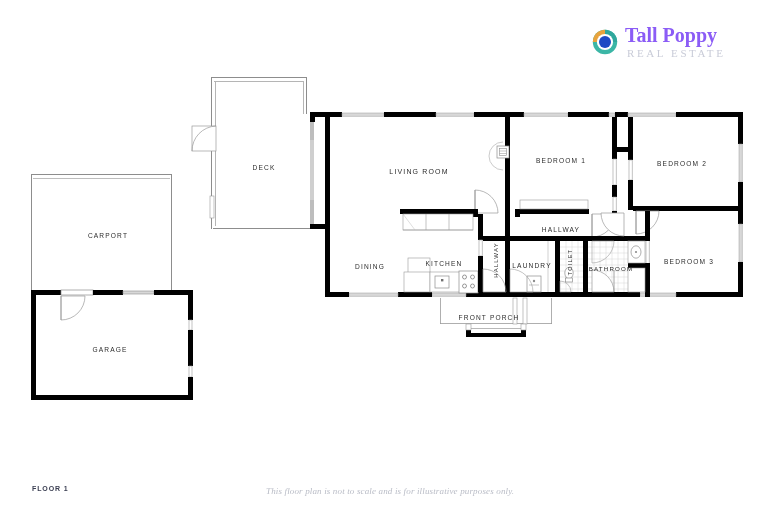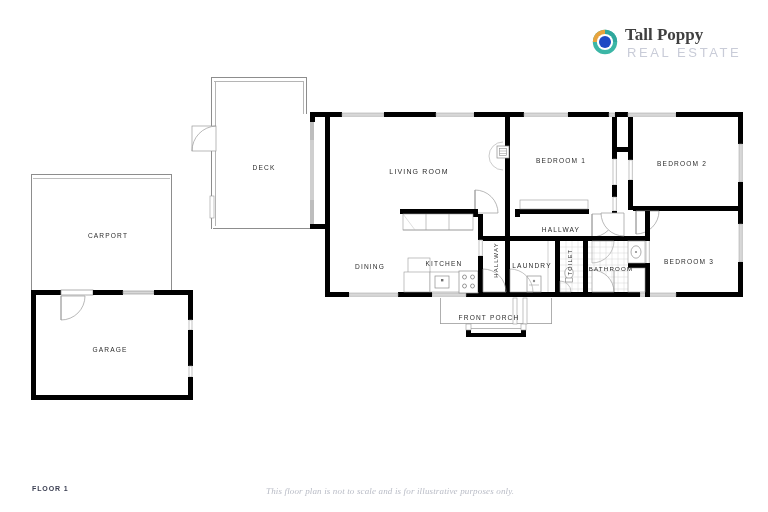--- a/index.html
+++ b/index.html
@@ -39,29 +39,29 @@
     flex: 0 0 26px;
     position: relative;
   }
   #brand-words {
     display: flex;
     flex-direction: column;
     line-height: 1;
   }
   #brand-name {
     font-family: "Liberation Serif", serif;
-    font-size: 17px;
+    font-size: 20px;
     font-weight: bold;
-    color: #404040;
+    color: #8b5cf6;
     letter-spacing: 0px;
     white-space: nowrap;
   }
   #brand-sub {
-    font-family: Liberation Sans, sans-serif;
-    font-size: 13px;
+    font-family: Liberation Serif, serif;
+    font-size: 11px;
     letter-spacing: 2.6px;
     color: #c9ccd8;
     margin-top: 3px;
     margin-left: 2px;
     white-space: nowrap;
   }
 
   
   #plan {
     position: absolute;

